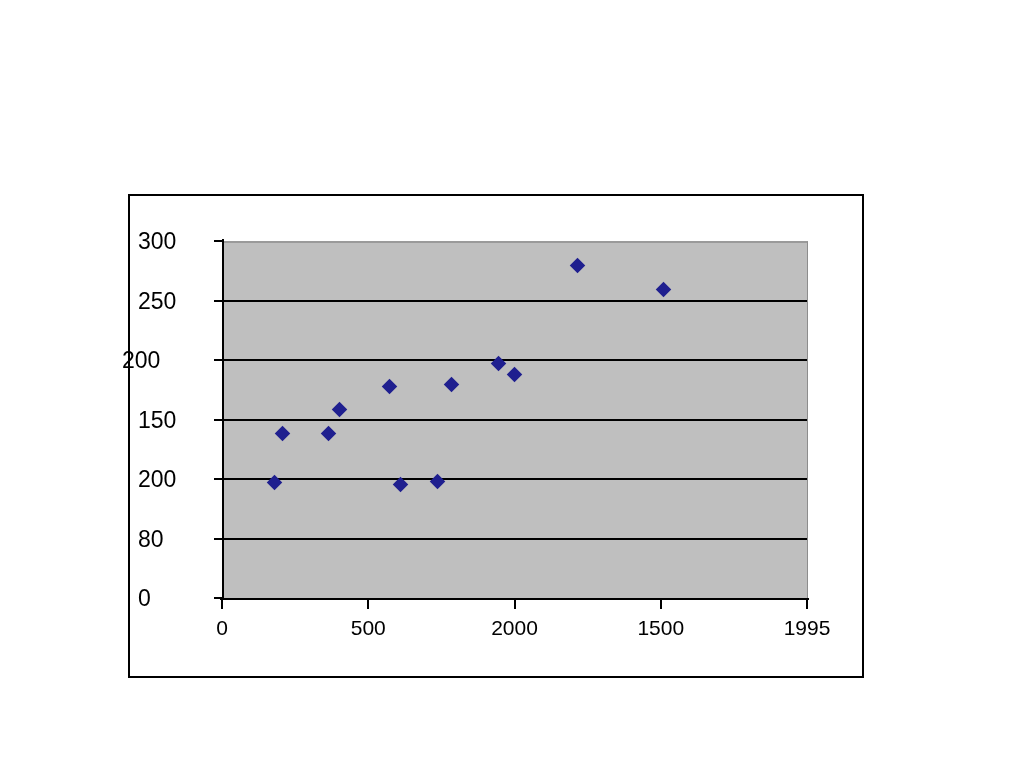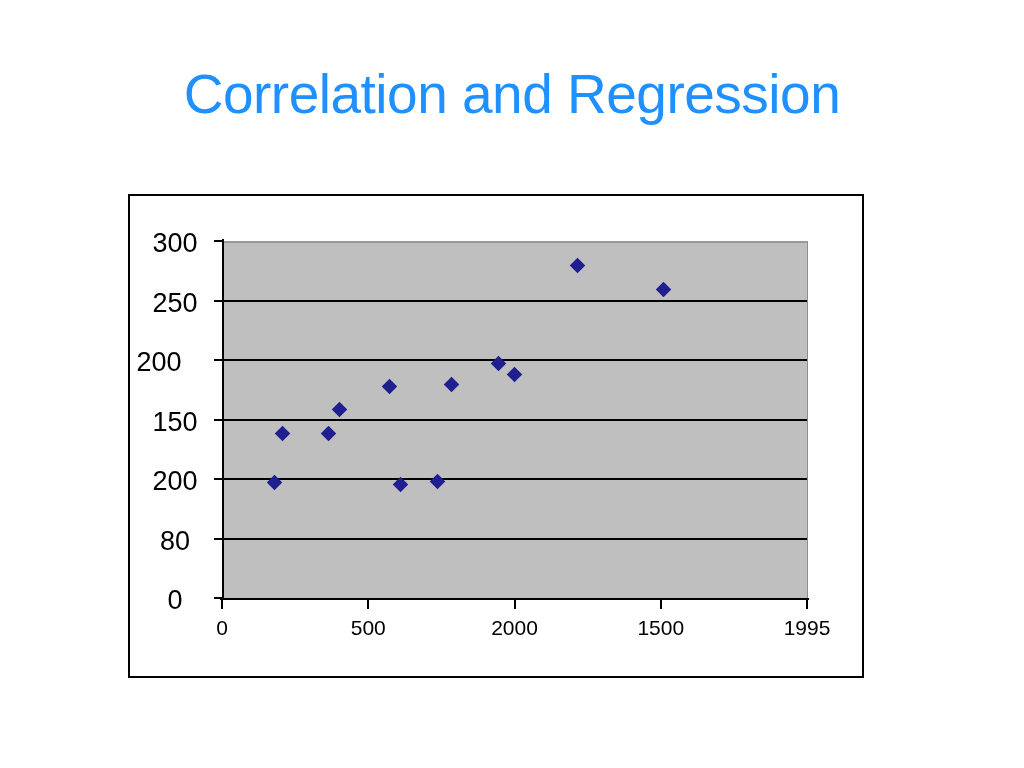--- a/index.html
+++ b/index.html
@@ -91,22 +91,22 @@
     position: absolute;
     left: 84px;
     width: 9px;
     height: 0;
     border-top: 2px solid #000000;
   }
   .y-label {
     position: absolute;
     right: 0;
     width: 74px;
-    text-align: center;
-    font-size: 27px;
+    text-align: left;
+    font-size: 23px;
     font-family: "Liberation Sans", sans-serif;
     color: #000000;
     line-height: 1;
   }
   .y-label-wrap {
     position: absolute;
     left: 0;
     width: 82px;
     height: 0;
   }
@@ -136,21 +136,20 @@
     margin-top: -5.5px;
     background: #1f1f8f;
     transform: rotate(45deg);
   }
 </style>
 </head>
 <body>
 
 <div id="slide">
 
-  <div id="slide-title">Correlation and Regression</div>
 
   <div id="chart-frame">
     <div id="chart-inner">
 
       <div id="plot-area"></div>
 
       <div id="y-axis-line"></div>
       <div id="x-axis-line"></div>
 
       <div id="gridlines">

